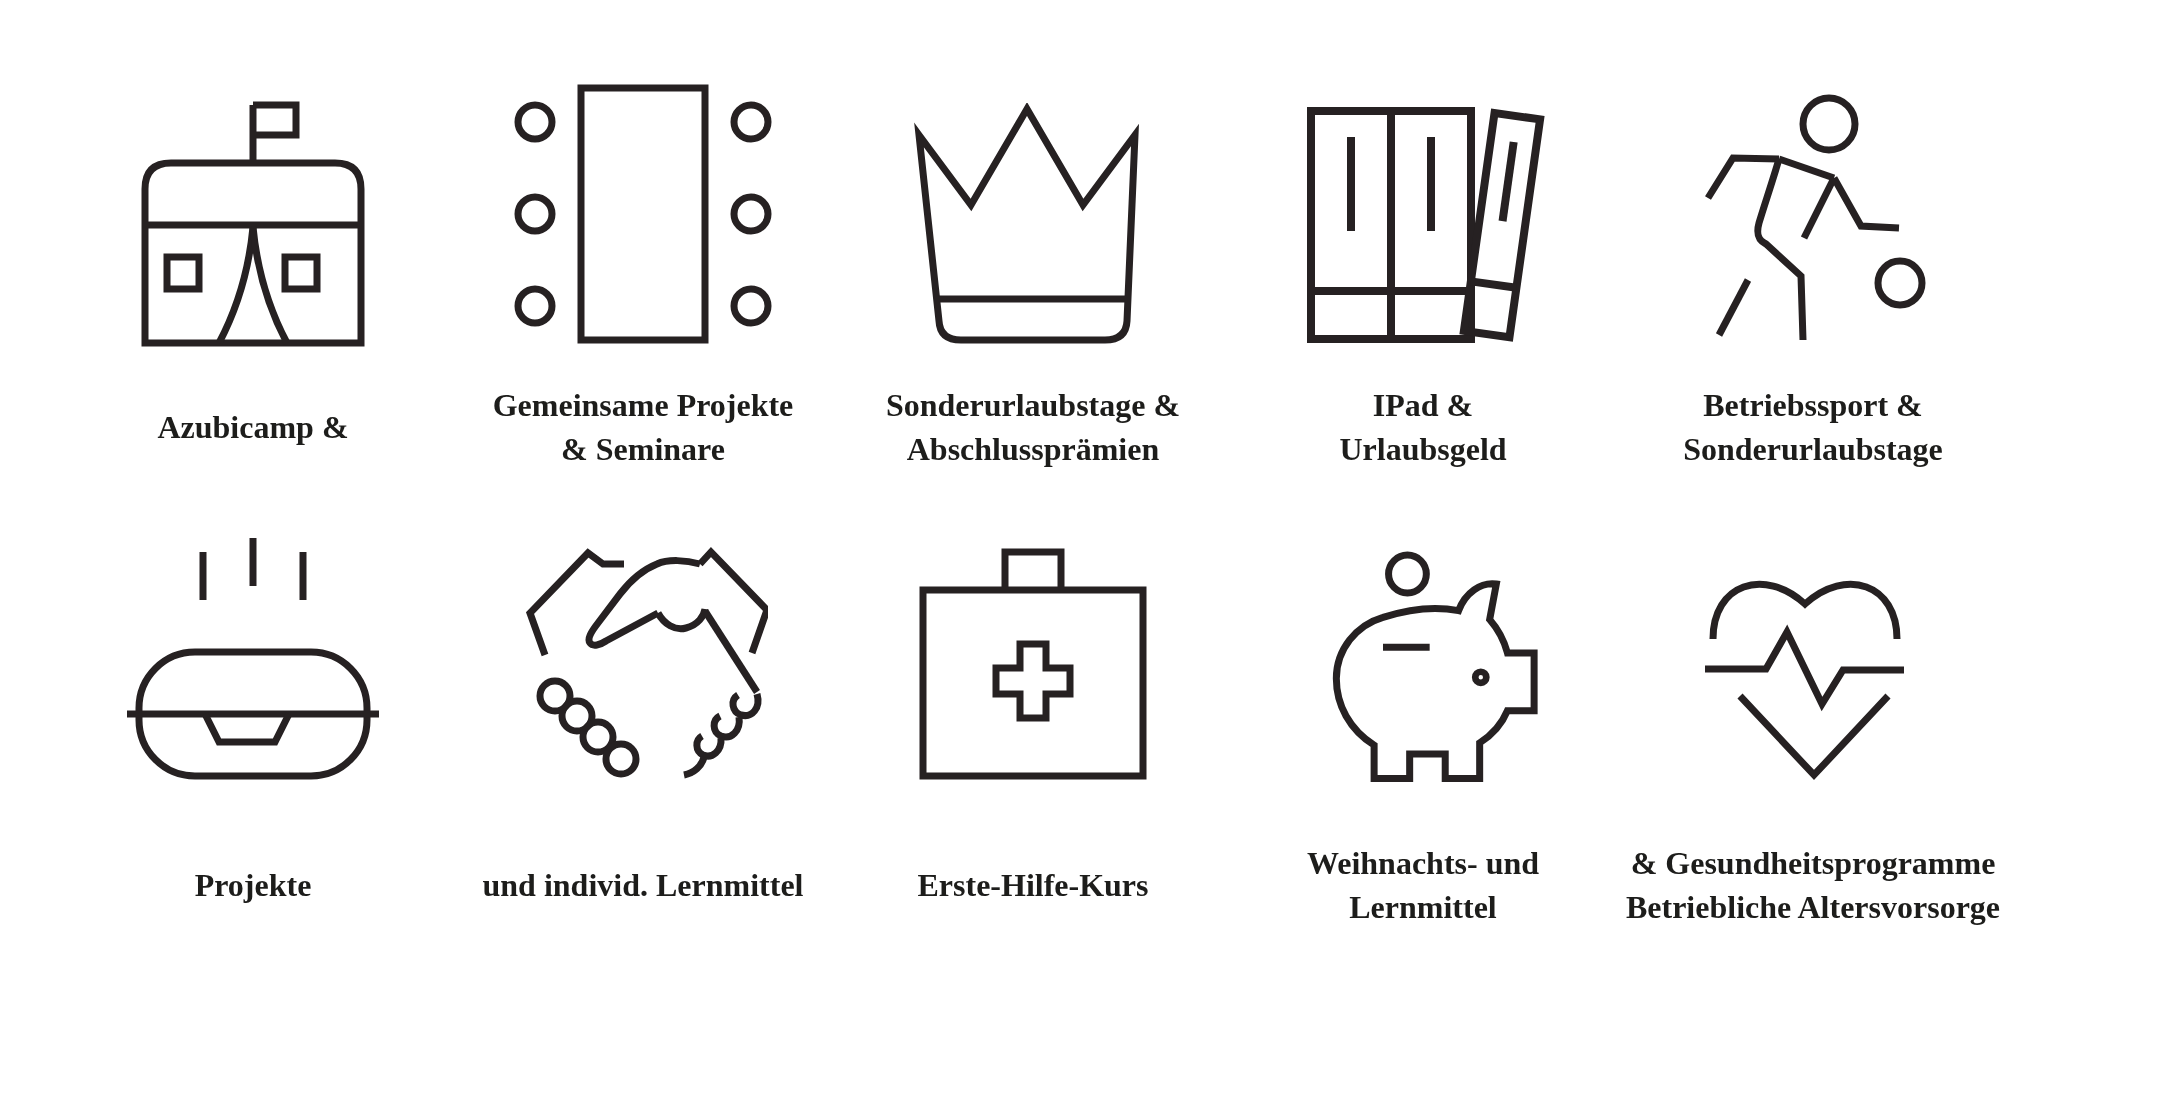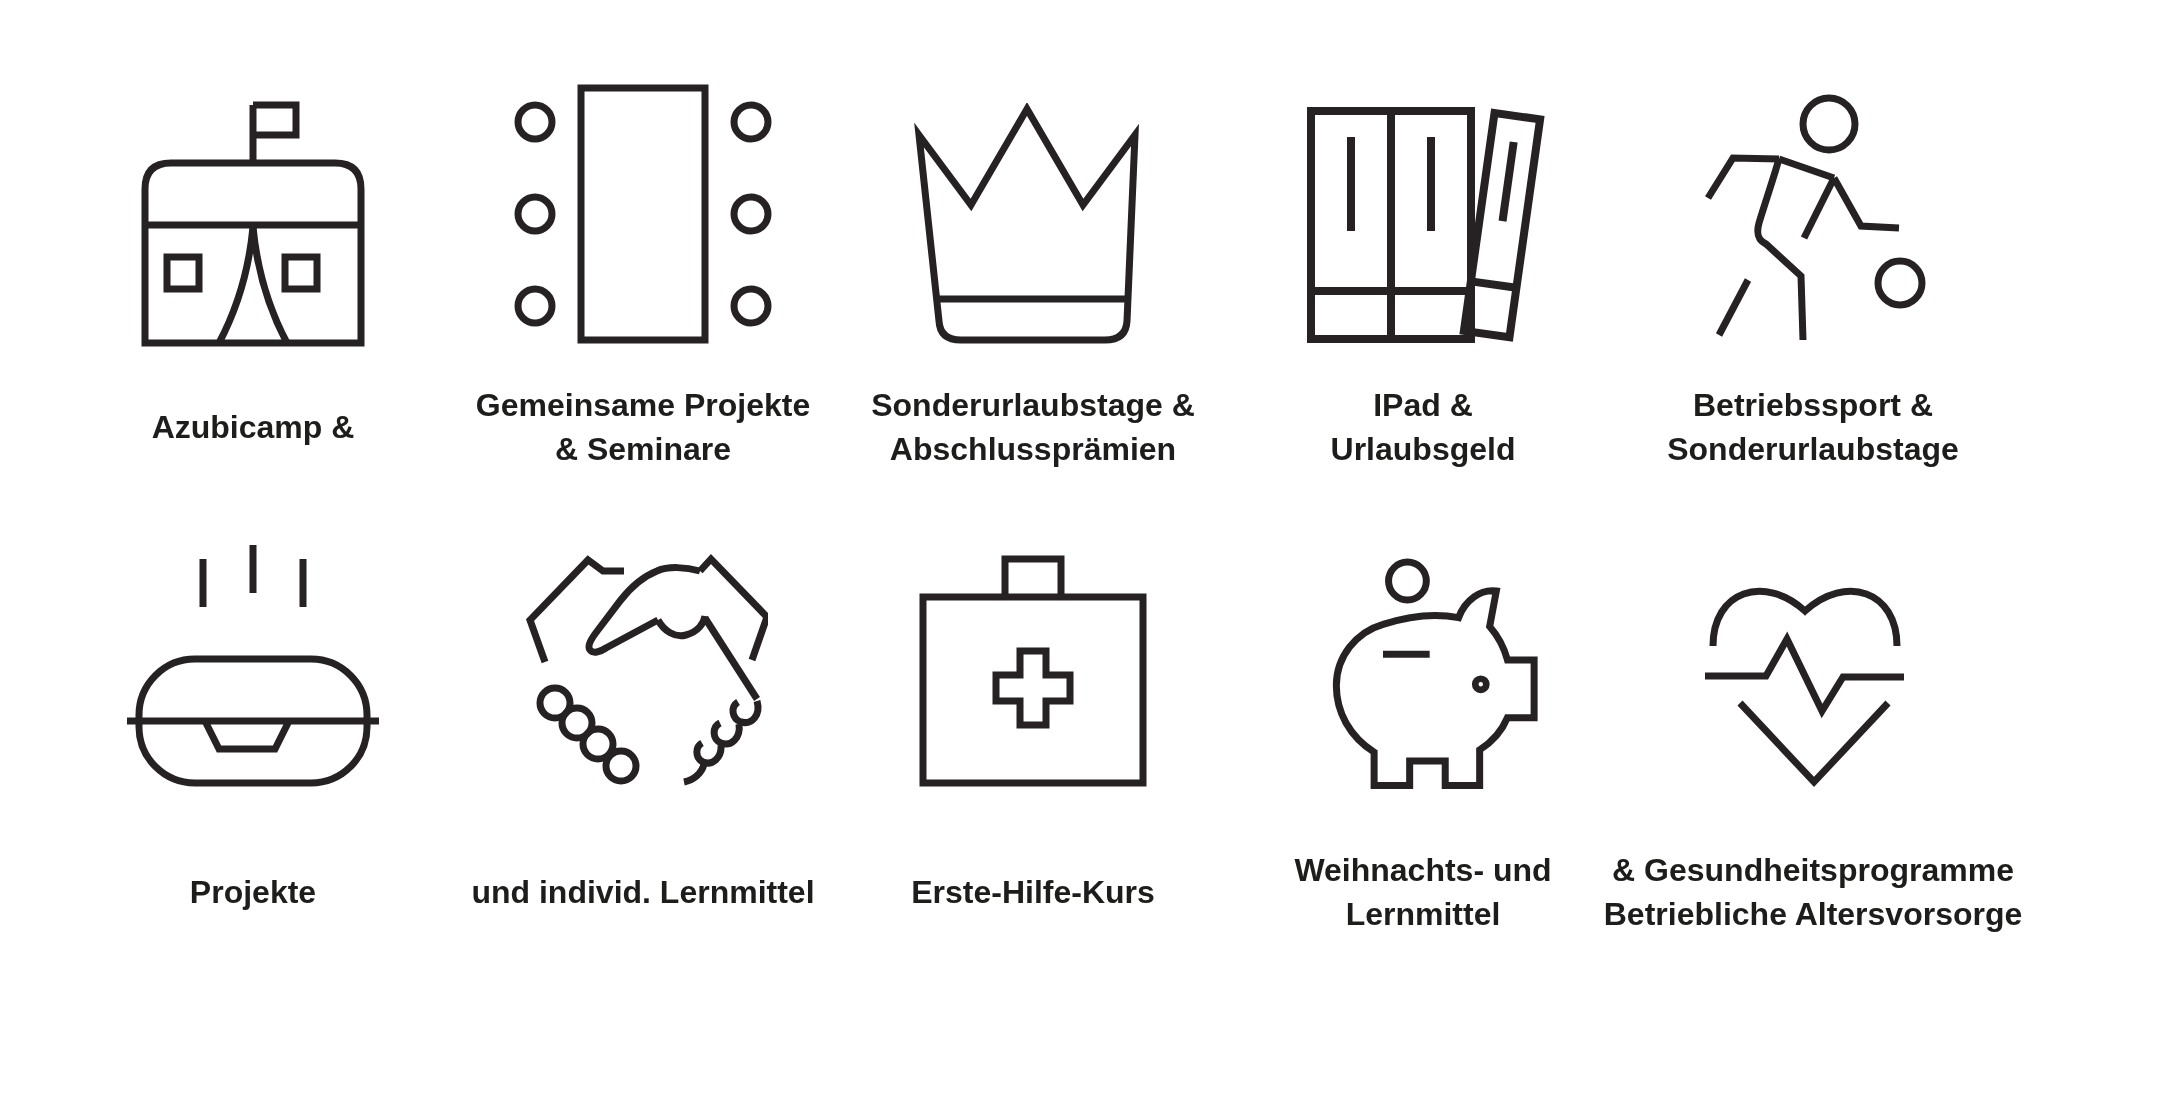--- a/index.html
+++ b/index.html
@@ -4,21 +4,22 @@
 <style>
   html,body{margin:0;padding:0;}
   body{
     width:2167px;height:1095px;background:#ffffff;overflow:hidden;
     font-family:"Liberation Sans", sans-serif;
   }
   .benefits-grid{
     display:grid;
     grid-template-columns:repeat(5,390px);
     padding:56px 0 0 58px;
-    row-gap:15px;
+    row-gap:8px;
+    font-family:Liberation Serif, serif;
   }
   .cell{display:flex;flex-direction:column;align-items:center;overflow:visible;}
   .icon-box{height:292px;display:flex;align-items:flex-end;justify-content:center;}
   .row2 .icon-box{height:300px;}
   .label{
     margin-top:30px;height:98px;
     display:flex;flex-direction:column;align-items:center;justify-content:center;
     font-size:32px;font-weight:700;line-height:44px;color:#1d1d1b;
     text-align:center;white-space:nowrap;
   }

